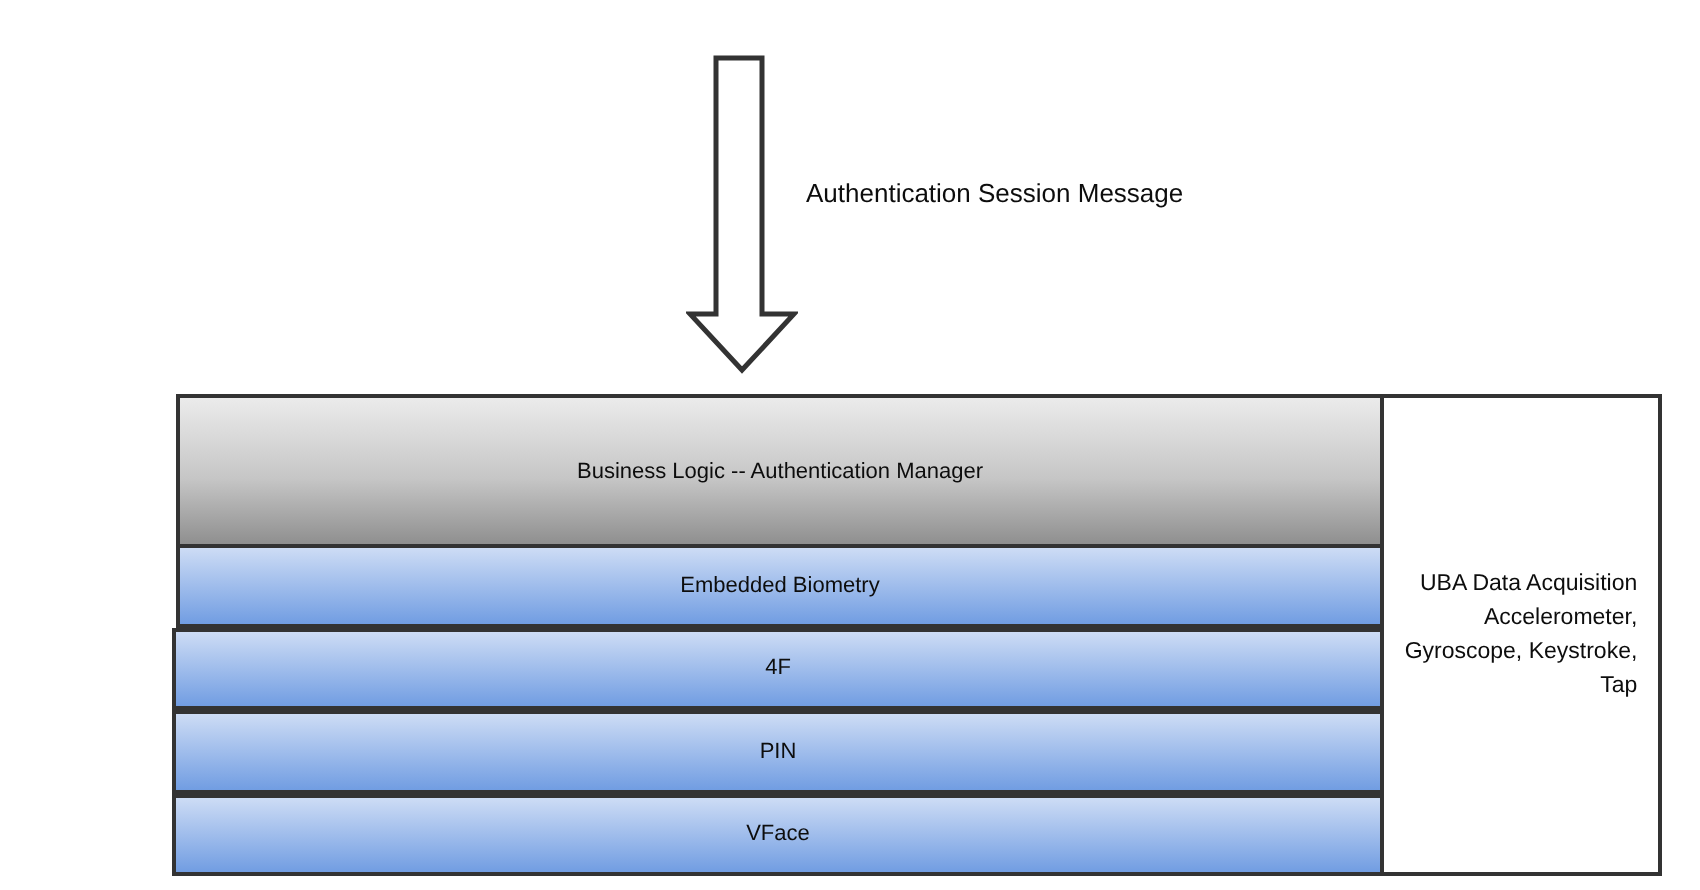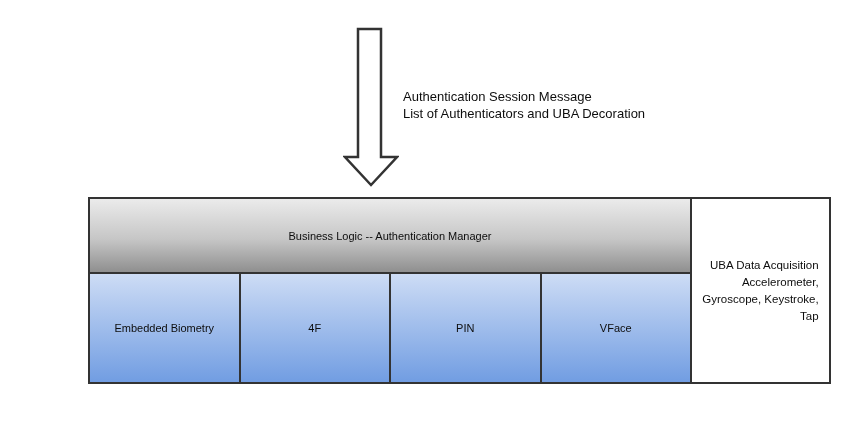--- a/index.html
+++ b/index.html
@@ -63,22 +63,23 @@
     border: 2px solid var(--border);
     background: linear-gradient(180deg, var(--gray-gradient-top) 0%, #c6c6c6 55%, var(--gray-gradient-bottom) 100%);
     display: flex;
     align-items: center;
     justify-content: center;
     font-size: 11px;
     text-align: center;
   }
   .auth-row {
     display: flex;
-    height: 112px;
+    height: 166px;
     margin-top: -2px;
+    flex-direction: column;
   }
   .auth-box {
     flex: 1 1 0;
     border: 2px solid var(--border);
     margin-left: -2px;
     background: linear-gradient(180deg, var(--blue-gradient-top) 0%, var(--blue-gradient-bottom) 100%);
     display: flex;
     align-items: center;
     justify-content: center;
     font-size: 11px;
@@ -104,21 +105,20 @@
 <body>
 
 <div class="canvas">
 
   <svg class="down-arrow" viewBox="0 0 56 161" xmlns="http://www.w3.org/2000/svg">
     <path d="M15 2 H38 V130 H54 L28 158 L2 130 H15 Z" fill="#ffffff" stroke="#333333" stroke-width="2.5" stroke-linejoin="miter"></path>
   </svg>
 
   <div class="arrow-label">
     <div>Authentication Session Message</div>
-    <div>List of Authenticators and UBA Decoration</div>
   </div>
 
   <div class="diagram">
     <div class="left-stack">
       <div class="manager-box">
         <span>Business Logic -- Authentication Manager</span>
       </div>
       <div class="auth-row">
         <div class="auth-box">
           <span>Embedded Biometry</span>

